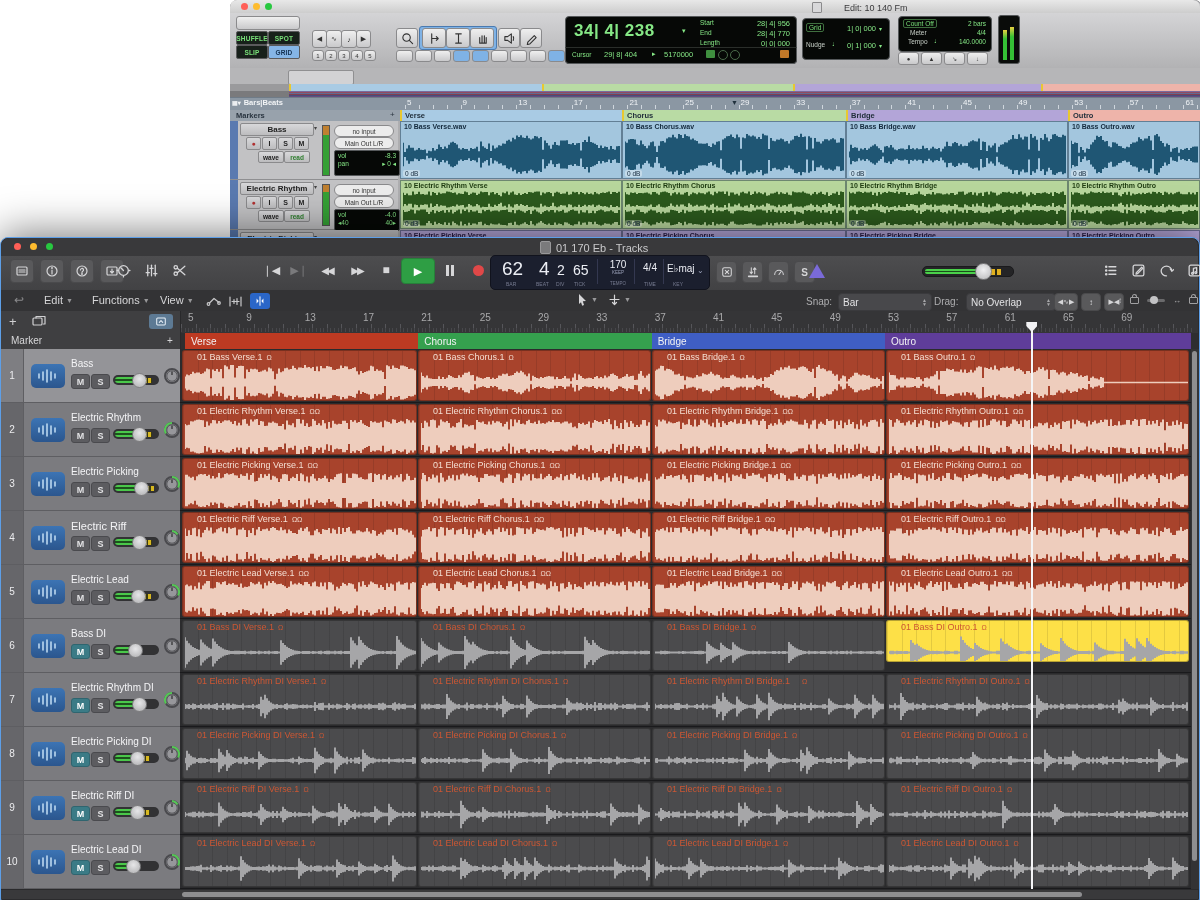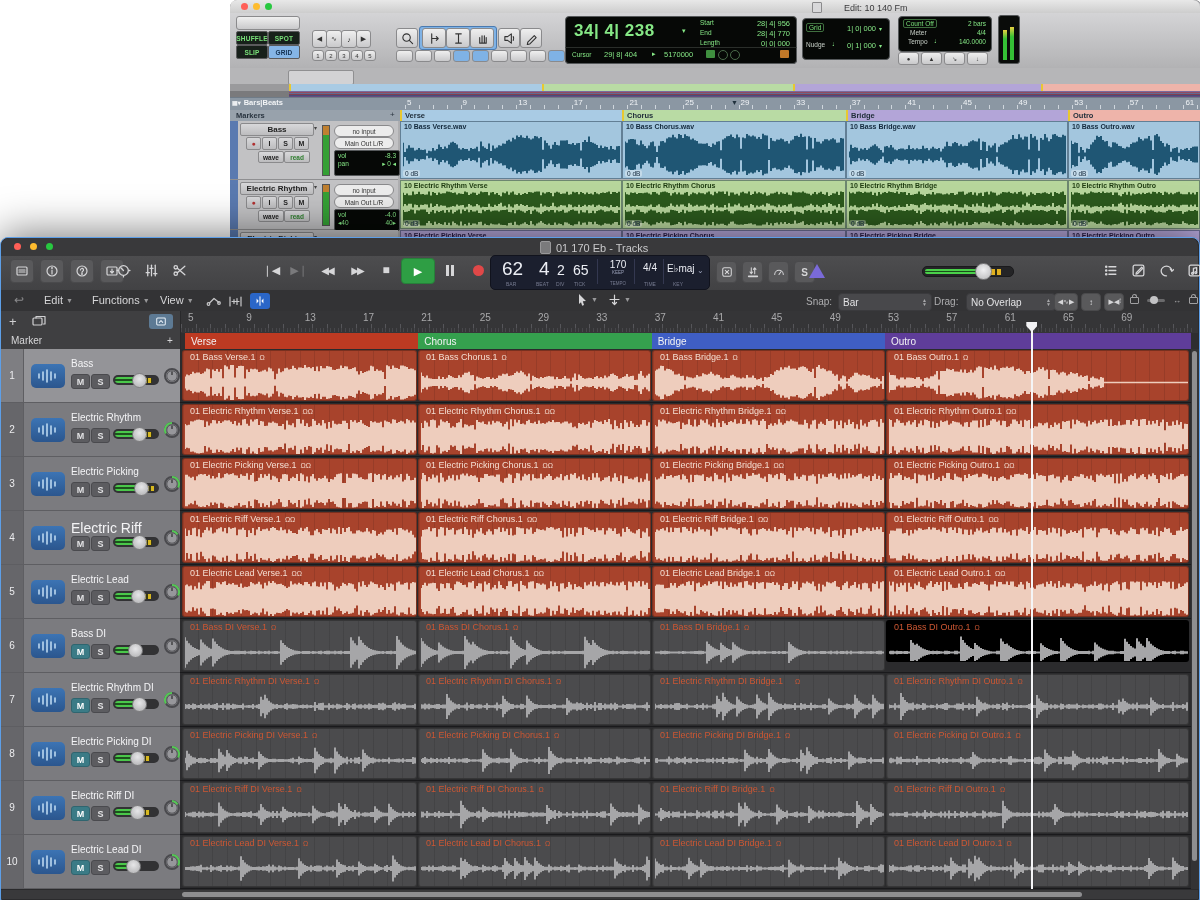--- a/index.html
+++ b/index.html
@@ -41,21 +41,21 @@
   .lg-menu{font-size:11px;color:#d6d6d8;top:294px;display:flex;gap:3px;align-items:center;}
   .chev{font-size:7px;color:#98989a;}
   .lg-rulerrow{left:1px;top:311px;width:1197px;height:22px;background:#353537;border-bottom:1px solid #242426;}
   .lg-markerlane{left:1px;top:333px;width:1197px;height:16px;background:#2e2e30;border-bottom:1px solid #1c1c1e;}
   .lg-mseg{top:0;height:16px;display:flex;align-items:center;padding-left:6px;font-size:10px;color:#f2f2f4;box-sizing:border-box;white-space:nowrap;overflow:hidden;}
   .dd{background:#48484b;border:1px solid #3a3a3d;border-radius:4px;height:16px;display:flex;align-items:center;font-size:10px;color:#e2e2e4;padding:0 4px;gap:4px;top:293px;}
   .ddchev{display:flex;flex-direction:column;line-height:4px;font-size:5px;color:#a8a8aa;}
   .ms{width:17px;height:13px;border-radius:3px;background:#5c5c60;border:1px solid #4a4a4e;color:#e2e2e4;font-size:9px;font-weight:bold;display:flex;align-items:center;justify-content:center;}
   .ms.on{background:#3b7b86;border-color:#2f656f;color:#fff;}
   .lg-region{box-sizing:border-box;border-radius:3px;border:1px solid rgba(0,0,0,.28);overflow:hidden;}
-  .lg-rtitle{position:absolute;top:1px;left:7px;font-size:9px;white-space:nowrap;display:flex;gap:4px;align-items:baseline;}
+  .lg-rtitle{position:absolute;top:1px;left:14px;font-size:9px;white-space:nowrap;display:flex;gap:4px;align-items:baseline;}
   .locks{font-size:7px;opacity:.95;}
   .barlines{position:absolute;inset:0;background:repeating-linear-gradient(to right,rgba(0,0,0,.10) 0,rgba(0,0,0,.10) 1px,transparent 1px,transparent 14.583px);pointer-events:none;}
   .mini-lock{width:7px;height:5px;border:1px solid #a0a0a2;border-radius:1px;position:relative;display:inline-block;}
   .mini-lock::before{content:"";position:absolute;left:1px;top:-4px;width:3px;height:3px;border:1px solid #a0a0a2;border-bottom:none;border-radius:3px 3px 0 0;}
 </style>
 </head>
 <body>
 
 <div id="root" class="nosel">
 
@@ -772,21 +772,21 @@
             <svg width="24" height="14" viewBox="0 0 24 14">
               <g stroke="#bcd8f0" stroke-width="1.6" stroke-linecap="round">
                 <line x1="3" y1="5" x2="3" y2="9"></line>
                 <line x1="7" y1="3" x2="7" y2="11"></line>
                 <line x1="11" y1="1" x2="11" y2="13"></line>
                 <line x1="15" y1="3" x2="15" y2="11"></line>
                 <line x1="19" y1="5" x2="19" y2="9"></line>
               </g>
             </svg>
           </div>
-          <div style="position: absolute; left: 70px; top: 9px; font-size: 14px; color: rgb(244, 244, 246); white-space: nowrap;">Electric Riff</div>
+          <div style="position: absolute; left: 70px; top: 9px; font-size: 11px; color: rgb(244, 244, 246); white-space: nowrap;">Electric Riff</div>
           <div class="abs ms" style="position: absolute; left: 70px; top: 25px;">M</div>
           <div class="abs ms" style="position: absolute; left: 90px; top: 25px;">S</div>
           <div style="position: absolute; left: 112px; top: 26px; width: 46px; height: 10px; background: rgb(50, 50, 52); border-radius: 5px;">
             <div style="position: absolute; left: 2px; top: 2px; width: 25px; height: 6px; border-radius: 3px; background: linear-gradient(rgb(74, 200, 74) 0px, rgb(74, 200, 74) 2px, rgb(30, 82, 30) 2px, rgb(30, 82, 30) 4px, rgb(74, 200, 74) 4px, rgb(74, 200, 74) 6px);"></div>
             <div style="position: absolute; left: 31px; top: 2.5px; width: 8px; height: 5px; background: repeating-linear-gradient(90deg, rgb(216, 184, 32) 0px, rgb(216, 184, 32) 3px, rgb(58, 58, 20) 3px, rgb(58, 58, 20) 4.5px);"></div>
             <div style="position: absolute; left: 19px; top: -2px; width: 13px; height: 13px; border-radius: 50%; background: radial-gradient(circle at 50% 38%, rgb(230, 230, 232), rgb(174, 174, 176)); border: 1px solid rgb(128, 128, 130);"></div>
           </div>
           <div style="position: absolute; left: 162px; top: 18px; width: 18px; height: 18px;"><svg width="18" height="18" viewBox="0 0 18 18">
               <circle cx="9" cy="9" r="7" stroke="#4a4a4e" stroke-width="2" fill="none"></circle>
               <path d="M9 2 A7 7 0 0 1 14.5 5.5" stroke="#55c855" stroke-width="2" fill="none"></path>
@@ -1189,21 +1189,21 @@
         <div class="abs lg-region" style="position: absolute; left: 472px; top: 271px; width: 233px; height: 51px; background: rgb(75, 75, 77);">
           <div class="barlines"></div>
           <div class="lg-rtitle" style="color: rgb(205, 87, 51);">
             <span>01 Bass DI Bridge.1</span>
             <span class="locks">Ω</span>
           </div>
           <svg width="229" height="37" style="position: absolute; left: 2px; top: 13px;">
             <path d="M0 17.5V19.5M2 17.4V19.6M4 17.5V19.5M6 16.8V20.2M8 16.9V20.1M10 16.8V20.2M12 16.9V20.1M14 17.3V19.7M16 17.4V19.6M18 17.5V19.5M20 17.4V19.6M22 17.5V19.5M24 17.2V19.8M26 17.5V19.5M28 16.9V20.1M30 17.2V19.8M32 17.4V19.6M34 17.4V19.6M36 17.2V19.8M38 17.3V19.7M40 17.0V20.0M42 17.1V19.9M44 16.8V20.2M46 16.7V20.3M48 17.1V19.9M50 17.5V19.5M52 7.5V29.5M54 9.9V27.1M56 11.8V25.2M58 13.3V23.7M60 14.4V22.6M62 15.3V21.7M64 16.0V21.0M66 8.8V28.2M68 11.0V26.0M70 12.6V24.4M72 13.9V23.1M74 14.9V22.1M76 15.7V21.3M78 8.2V28.8M80 10.4V26.6M82 12.2V24.8M84 13.6V23.4M86 14.7V22.3M88 15.5V21.5M90 16.2V20.8M92 16.7V20.3M94 17.1V19.9M96 17.3V19.7M98 16.7V20.3M100 17.0V20.0M102 17.3V19.7M104 16.8V20.2M106 17.3V19.7M108 17.2V19.8M110 17.1V19.9M112 17.5V19.5M114 17.4V19.6M116 17.5V19.5M118 17.1V19.9M120 17.1V19.9M122 17.4V19.6M124 16.9V20.1M126 17.4V19.6M128 17.0V20.0M130 17.1V19.9M132 17.4V19.6M134 8.0V29.0M136 10.3V26.7M138 12.1V24.9M140 13.5V23.5M142 14.6V22.4M144 15.5V21.5M146 16.1V20.9M148 16.7V20.3M150 16.9V20.1M152 17.4V19.6M154 16.7V20.3M156 17.2V19.8M158 17.3V19.7M160 17.0V20.0M162 17.2V19.8M164 17.5V19.5M166 17.1V19.9M168 17.1V19.9M170 17.1V19.9M172 17.5V19.5M174 17.2V19.8M176 16.7V20.3M178 17.5V19.5M180 17.2V19.8M182 16.8V20.2M184 17.4V19.6M186 16.9V20.1M188 16.9V20.1M190 17.2V19.8M192 16.7V20.3M194 17.4V19.6M196 16.7V20.3M198 17.5V19.5M200 17.5V19.5M202 17.4V19.6M204 17.2V19.8M206 17.1V19.9M208 17.3V19.7M210 17.5V19.5M212 17.2V19.8M214 17.3V19.7M216 17.1V19.9M218 17.3V19.7M220 17.5V19.5M222 17.0V20.0M224 16.7V20.3M226 16.7V20.3M228 17.5V19.5" stroke="#a6a6a8" stroke-width="2" fill="none"></path>
           </svg>
         </div>
-        <div class="abs lg-region" style="position: absolute; left: 706px; top: 271px; width: 303px; height: 42px; background: #000000;">
+        <div class="abs lg-region" style="position: absolute; left: 706px; top: 271px; width: 303px; height: 42px; background: #fde047;">
           <div class="barlines"></div>
           <div class="lg-rtitle" style="color: rgb(205, 87, 51);">
             <span>01 Bass DI Outro.1</span>
             <span class="locks">Ω</span>
           </div>
           <svg width="299" height="37" style="position: absolute; left: 2px; top: 13px;">
             <path d="M0 17.2V19.8M2 16.8V20.2M4 16.7V20.3M6 17.2V19.8M8 16.8V20.2M10 17.1V19.9M12 17.1V19.9M14 17.3V19.7M16 17.0V20.0M18 16.9V20.1M20 17.5V19.5M22 5.9V31.1M24 8.7V28.3M26 10.8V26.2M28 9.8V27.2M30 11.7V25.3M32 13.2V23.8M34 14.4V22.6M36 15.3V21.7M38 16.0V21.0M40 16.5V20.5M42 17.0V20.0M44 16.8V20.2M46 16.9V20.1M48 16.7V20.3M50 16.9V20.1M52 17.2V19.8M54 17.5V19.5M56 16.7V20.3M58 16.8V20.2M60 17.0V20.0M62 17.5V19.5M64 17.4V19.6M66 16.7V20.3M68 16.8V20.2M70 17.6V19.4M72 2.5V34.5M74 6.0V31.0M76 8.8V28.2M78 10.9V26.1M80 12.6V24.4M82 13.9V23.1M84 14.9V22.1M86 8.9V28.1M88 11.0V26.0M90 12.6V24.4M92 13.9V23.1M94 14.9V22.1M96 15.7V21.3M98 16.3V20.7M100 16.8V20.2M102 17.2V19.8M104 17.5V19.5M106 17.6V19.4M108 16.8V20.2M110 16.8V20.2M112 4.6V32.4M114 7.6V29.4M116 10.0V27.0M118 9.5V27.5M120 11.5V25.5M122 13.0V24.0M124 14.2V22.8M126 15.2V21.8M128 15.9V21.1M130 16.5V20.5M132 16.9V20.1M134 17.2V19.8M136 17.4V19.6M138 17.1V19.9M140 16.8V20.2M142 17.1V19.9M144 16.9V20.1M146 17.0V20.0M148 17.6V19.4M150 17.4V19.6M152 9.2V27.8M154 11.3V25.7M156 12.9V24.1M158 14.1V22.9M160 15.1V21.9M162 15.8V21.2M164 16.4V20.6M166 16.9V20.1M168 17.1V19.9M170 17.4V19.6M172 3.9V33.1M174 7.1V29.9M176 9.6V27.4M178 11.6V25.4M180 13.1V23.9M182 14.3V22.7M184 15.2V21.8M186 15.9V21.1M188 16.5V20.5M190 16.9V20.1M192 17.1V19.9M194 17.0V20.0M196 17.0V20.0M198 17.0V20.0M200 16.8V20.2M202 17.4V19.6M204 16.7V20.3M206 8.4V28.6M208 10.6V26.4M210 12.4V24.6M212 13.7V23.3M214 14.8V22.2M216 15.6V21.4M218 16.2V20.8M220 16.7V20.3M222 16.8V20.2M224 16.8V20.2M226 17.2V19.8M228 17.6V19.4M230 17.5V19.5M232 16.9V20.1M234 17.0V20.0M236 4.7V32.3M238 7.7V29.3M240 10.1V26.9M242 11.9V25.1M244 13.4V23.6M246 14.5V22.5M248 4.2V32.8M250 7.4V29.6M252 9.8V27.2M254 11.7V25.3M256 13.2V23.8M258 4.0V33.0M260 7.2V29.8M262 9.7V27.3M264 11.6V25.4M266 13.1V23.9M268 14.3V22.7M270 15.2V21.8M272 16.0V21.0M274 16.5V20.5M276 17.0V20.0M278 17.1V19.9M280 17.0V20.0M282 17.4V19.6M284 17.1V19.9M286 16.8V20.2M288 17.4V19.6M290 17.6V19.4M292 16.8V20.2M294 16.7V20.3M296 17.3V19.7M298 17.2V19.8" stroke="#a6a6a8" stroke-width="2" fill="none"></path>
           </svg>
         </div>
         <div style="position: absolute; left: 0px; top: 324px; width: 1012px; height: 53px; border-bottom: 1px solid rgb(26, 26, 28);"></div>

